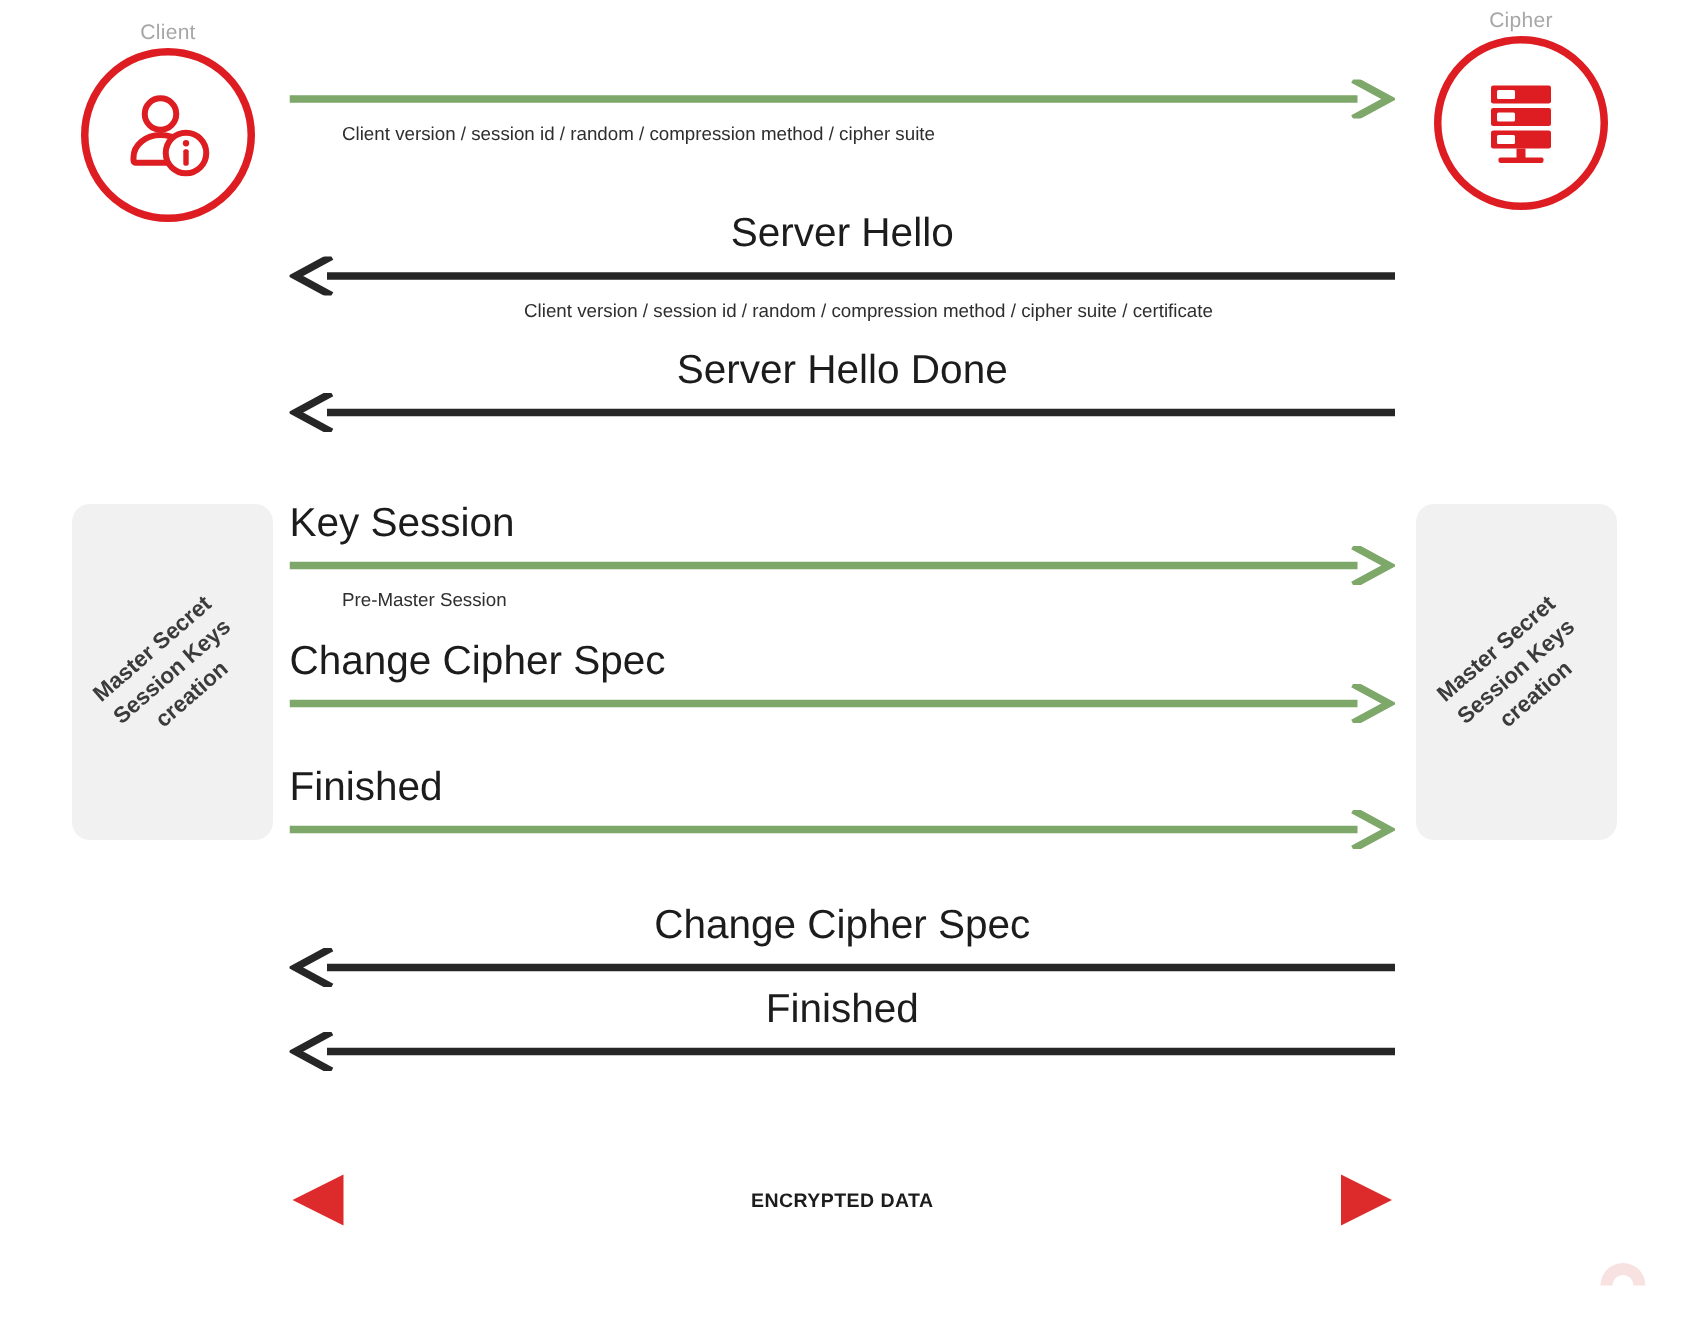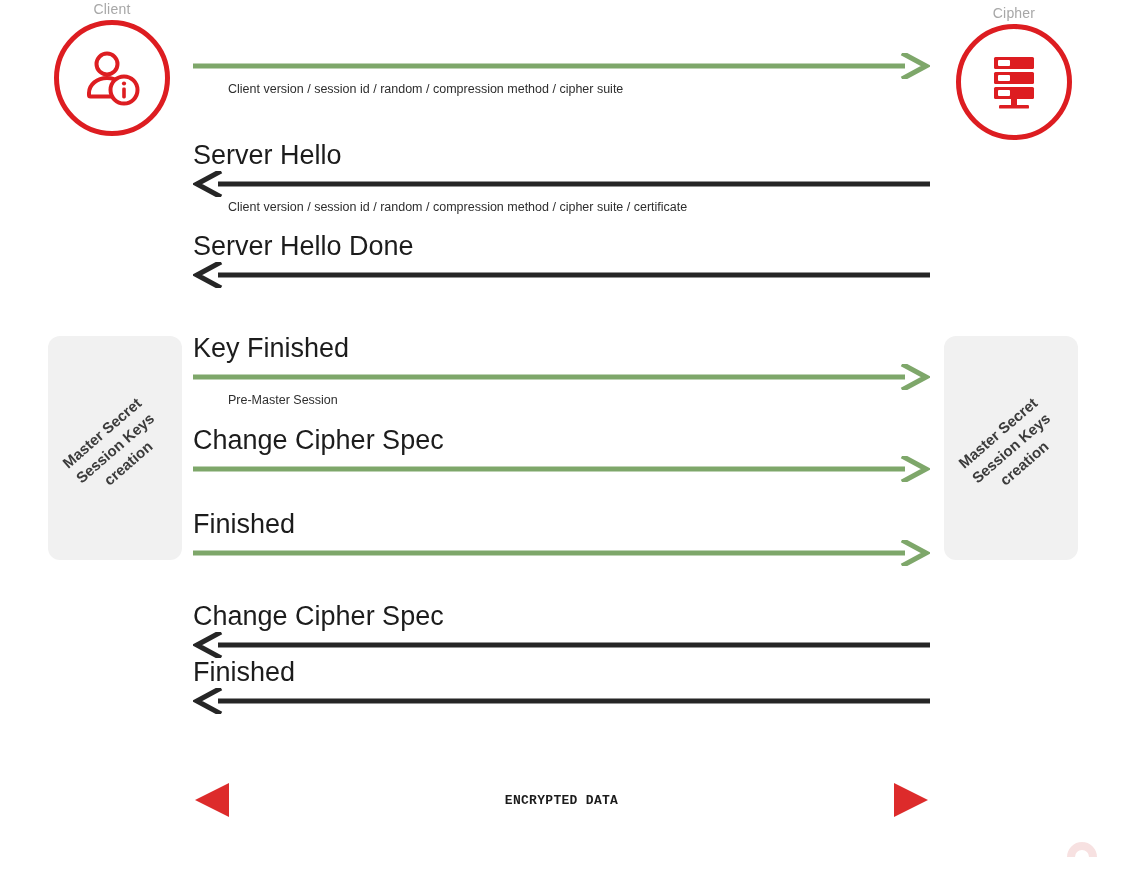--- a/index.html
+++ b/index.html
@@ -36,21 +36,21 @@
     width: 116px;
     height: 116px;
     margin: 0 auto;
     border-radius: 50%;
     border: 5px solid #dd1d21;
     box-sizing: border-box;
     display: flex;
     align-items: center;
     justify-content: center;
   }
-  #client-endpoint { left: 42px; top: 2px; }
+  #client-endpoint { left: 42px; top: 14px; }
   #server-endpoint { left: 944px; top: 6px; }
 
   
   .keybox {
     position: absolute;
     width: 134px;
     height: 224px;
     background: #f1f1f1;
     border-radius: 12px;
     overflow: hidden;
@@ -88,38 +88,37 @@
     font-size: 12.5px;
     color: #2e2e2e;
     line-height: 1.2;
     margin-top: 3px;
     white-space: nowrap;
     margin-left: 35px;
   }
   .msg.to-right .msg-title,
   .msg.to-right .msg-sub { text-align: left; }
   .msg.to-left .msg-title,
-  .msg.to-left .msg-sub { text-align: left; }
+  .msg.to-left .msg-sub { text-align: center; }
 
   .arrow-wrap {
     position: relative;
     width: 737px;
     height: 26px;
     margin-top: 1px;
   }
   .arrow-wrap svg { display: block; }
 
   
   #encrypted-row {
     position: absolute;
     left: 193px;
     top: 778px;
     width: 737px;
     height: 44px;
-    font-family: Liberation Mono, monospace;
   }
   #encrypted-row .enc-label {
     position: absolute;
     left: 50%;
     top: 50%;
     transform: translate(-50%, -50%);
     background: #ffffff;
     padding: 0 9px;
     font-size: 13px;
     font-weight: 700;
@@ -213,21 +212,21 @@
     <div class="msg-title">Server Hello Done</div>
     <div class="arrow-wrap">
       <svg width="737" height="26" viewBox="0 0 737 26">
         <line x1="25" y1="13" x2="737" y2="13" stroke="#262626" stroke-width="5"></line>
         <polyline points="28,0 4,13 28,26" fill="none" stroke="#262626" stroke-width="5" stroke-linejoin="miter"></polyline>
       </svg>
     </div>
   </div>
 
   <div class="msg to-right" style="top:333px;">
-    <div class="msg-title">Key Finished</div>
+    <div class="msg-title">Key Session</div>
     <div class="arrow-wrap">
       <svg width="737" height="26" viewBox="0 0 737 26">
         <line x1="0" y1="13" x2="712" y2="13" stroke="#7ea76a" stroke-width="5"></line>
         <polyline points="709,0 733,13 709,26" fill="none" stroke="#7ea76a" stroke-width="5" stroke-linejoin="miter"></polyline>
       </svg>
     </div>
     <div class="msg-sub">Pre-Master Session</div>
   </div>
 
   <div class="msg to-right" style="top:425px;">

